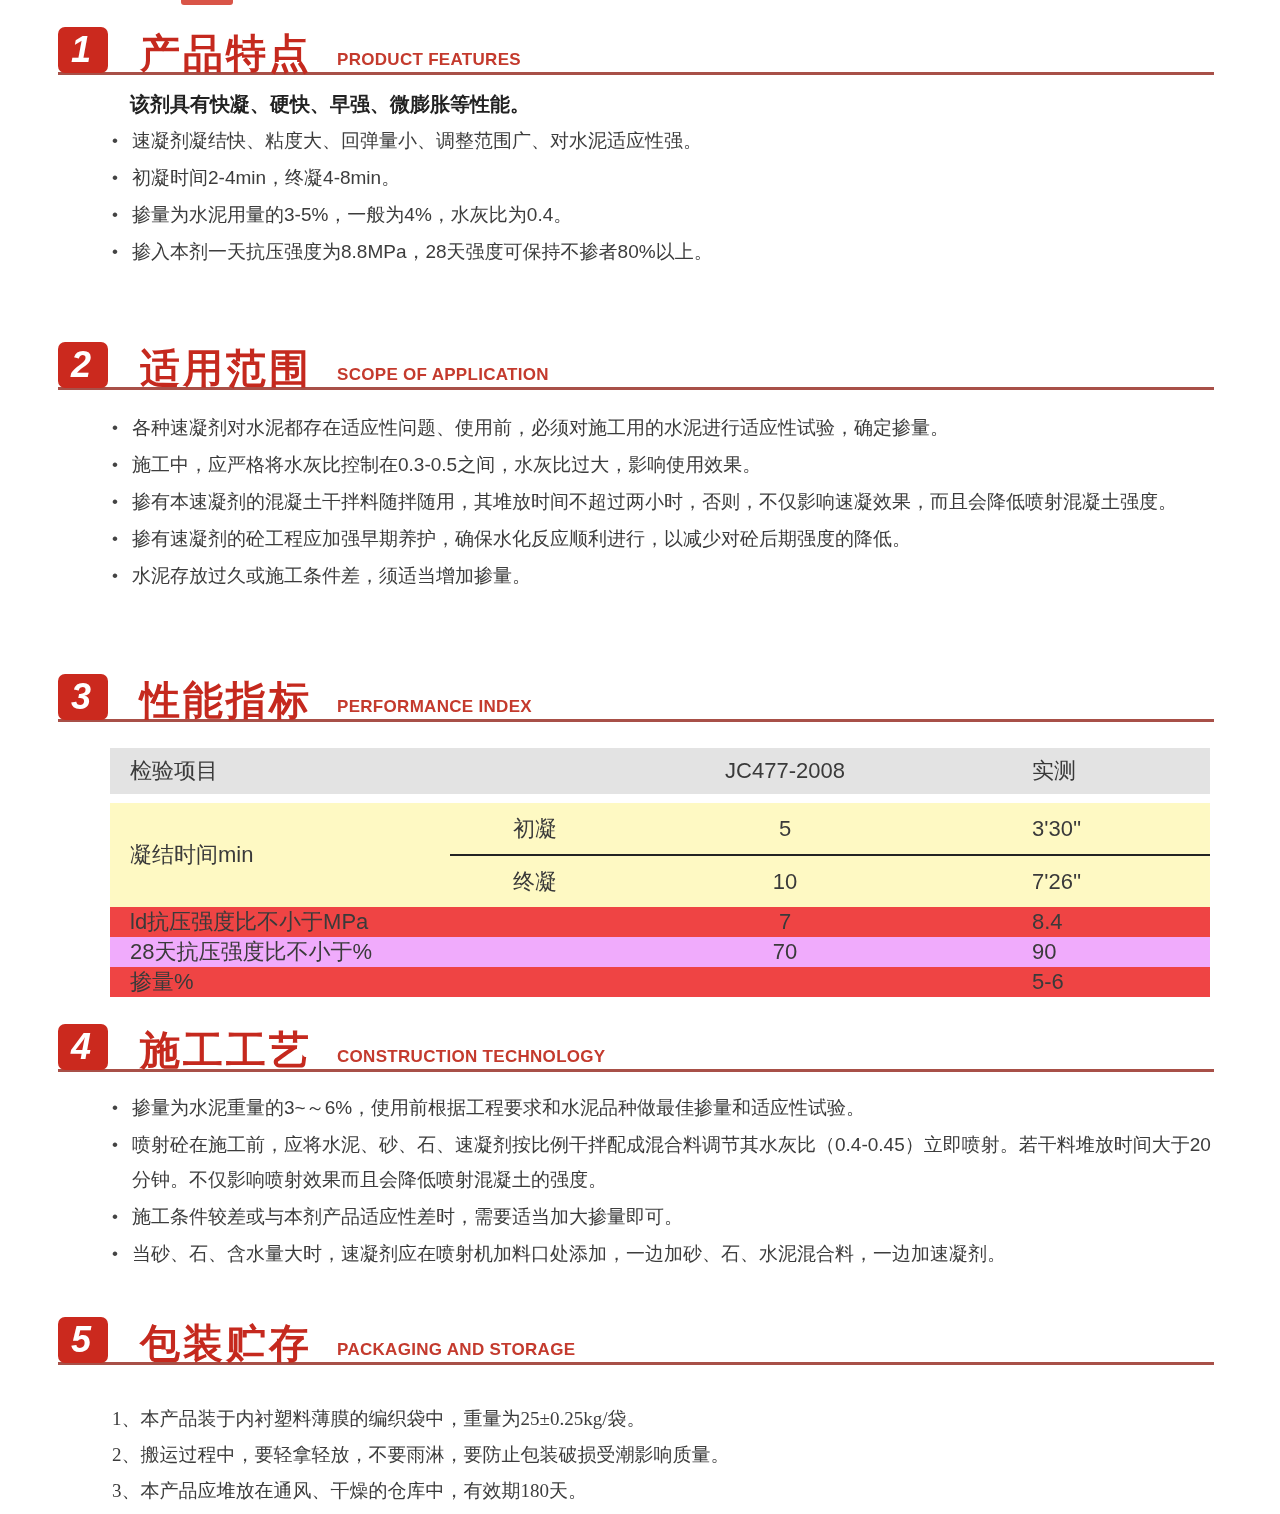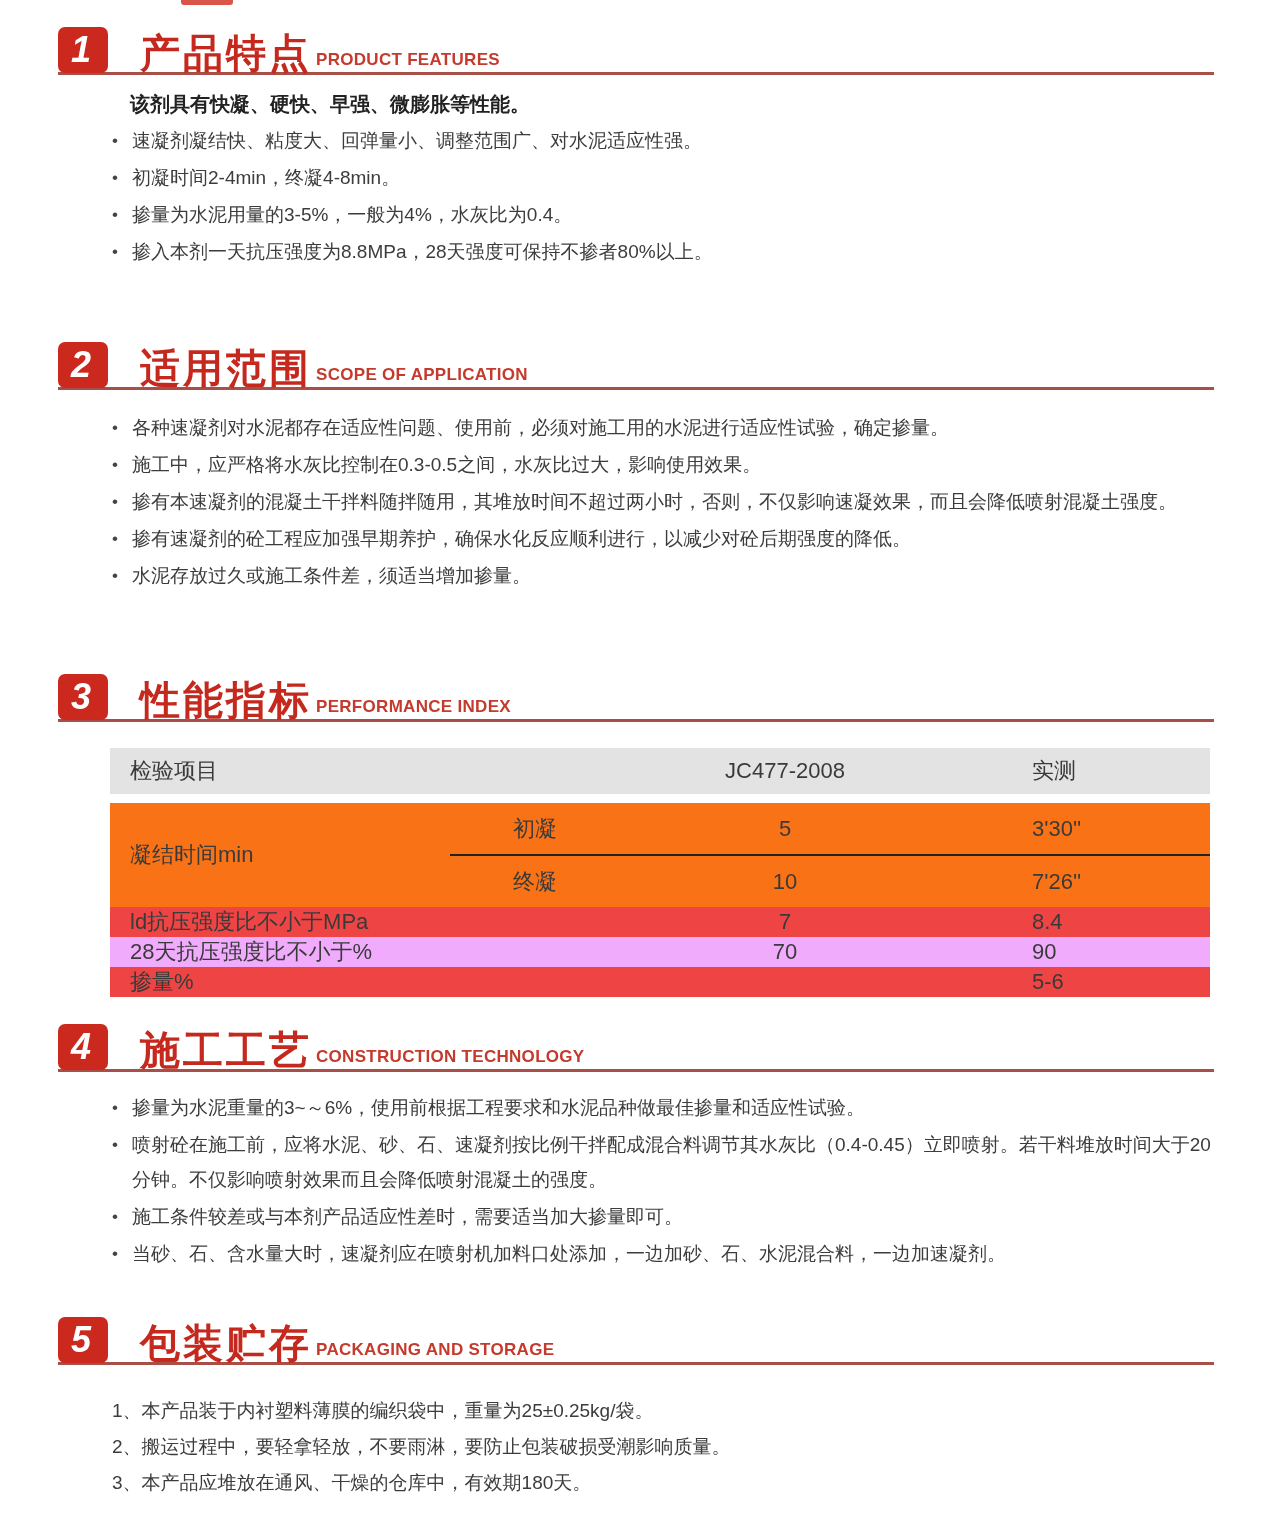--- a/index.html
+++ b/index.html
@@ -24,59 +24,59 @@
     color:#ffffff; font-size:36px; font-weight:bold; font-style:italic;
     display:flex; align-items:center; justify-content:center;
     flex:0 0 auto; margin-bottom:-1px; padding-right:4px;
   }
   .title-cn {
     font-size:40px; font-weight:bold; color:#c5291e;
     margin-left:32px; line-height:0.95; letter-spacing:3px;
   }
   .title-en {
     font-size:17px; font-weight:bold; color:#c43a2d;
-    margin-left:4px; padding-bottom:2px; letter-spacing:0.3px;
+    margin-left:25px; padding-bottom:2px; letter-spacing:0.3px;
     white-space:nowrap;
   }
   .intro {
     margin:14px 0 4px 72px; font-size:20px; font-weight:bold; color:#222;
     line-height:30px;
   }
   .bullets { list-style:none; padding-left:74px; }
   .bullets li {
     position:relative; font-size:19px; line-height:35px; margin-bottom:2px;
     color:#3c3c3c;
   }
   .bullets li::before {
     content:"\2022"; position:absolute; left:-20px; top:0;
     font-size:17px; color:#444;
   }
   .mt20 { margin-top:20px; }
   .mt18 { margin-top:18px; }
-  .numbered { list-style:none; padding-left:54px; margin-top:28px; }
+  .numbered { list-style:none; padding-left:54px; margin-top:36px;font-family:Liberation Serif, serif; }
   .numbered li { font-size:19px; line-height:36px; color:#3c3c3c; }
 
   table.perf {
     border-collapse:collapse; table-layout:fixed;
     width:1100px; margin:26px 0 0 52px;
     font-size:22px; color:#3a3a3a;
   }
   table.perf col.c1 { width:340px; }
   table.perf col.c2 { width:170px; }
   table.perf col.c3 { width:330px; }
   table.perf col.c4 { width:260px; }
   table.perf th, table.perf td { font-weight:normal; vertical-align:middle; }
   table.perf thead th {
     background:#e3e3e3; height:46px; text-align:left;
   }
   table.perf .pl20 { padding-left:20px; }
   table.perf .pl82 { padding-left:82px; }
   table.perf .ctr { text-align:center; }
   tr.spacer td { height:9px; background:#ffffff; }
-  tr.set-row td { height:52px; background:#f97316; }
+  tr.set-row td { height:52px; background:#fef9c3; }
   tr.set-row-1 td.divided { border-bottom:2px solid #232323; }
   td.span-label { background:#ffffff; }
   tr.gray td { background:#ef4444; height:24px; }
   tr.white td { background:#f0abfc; height:28px; }
 </style>
 </head>
 <body>
 
 <div class="top-fragment"></div>
 

